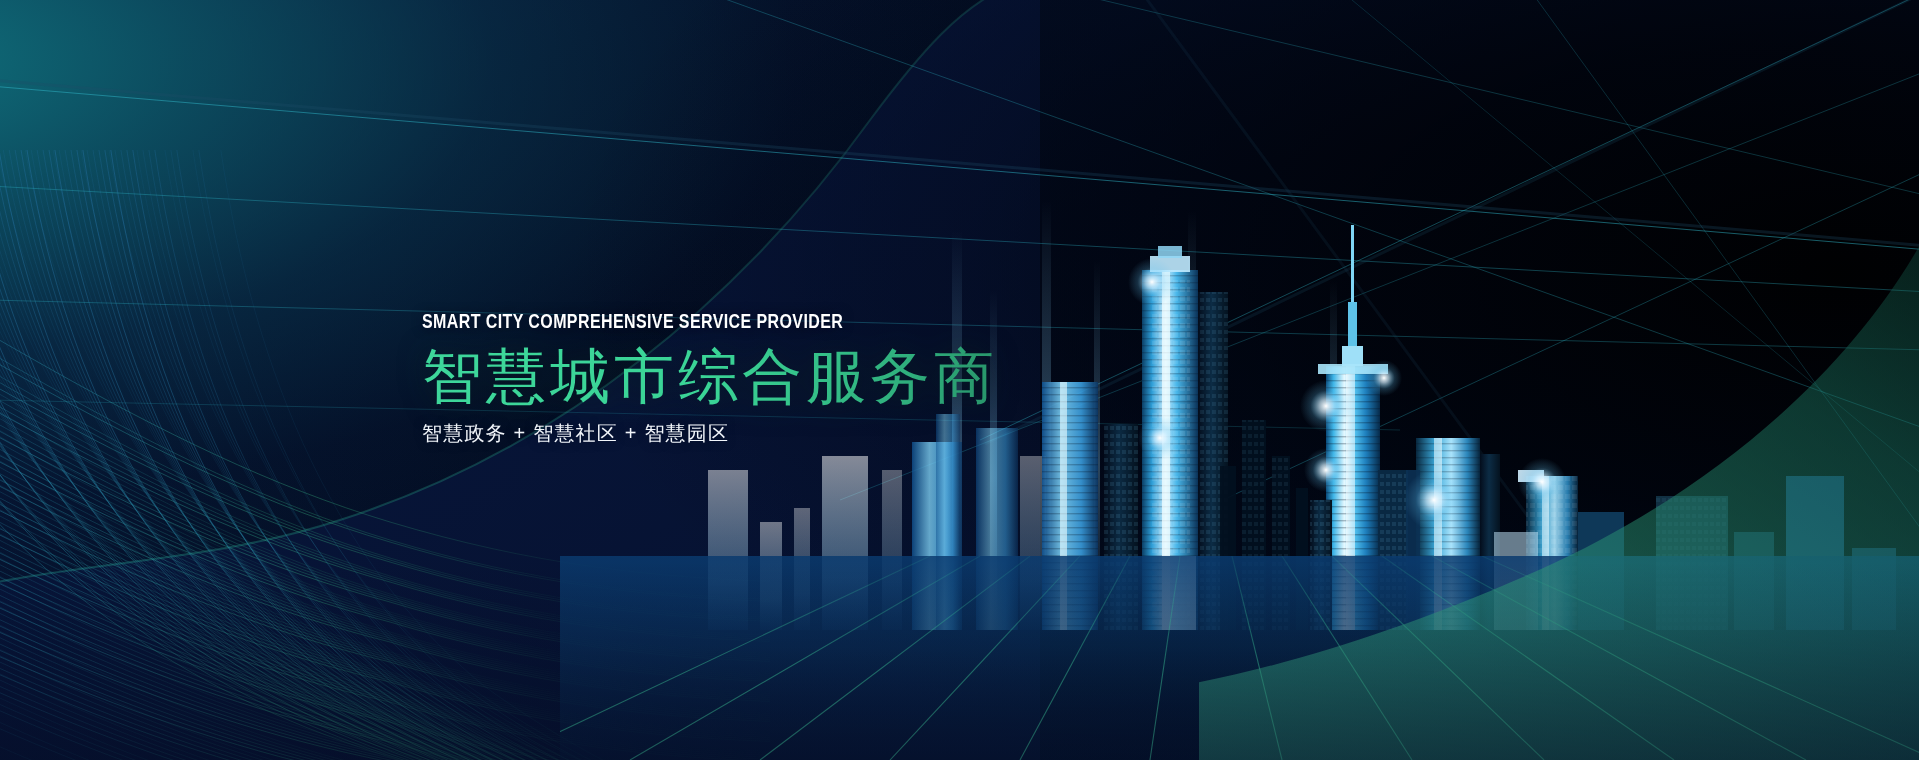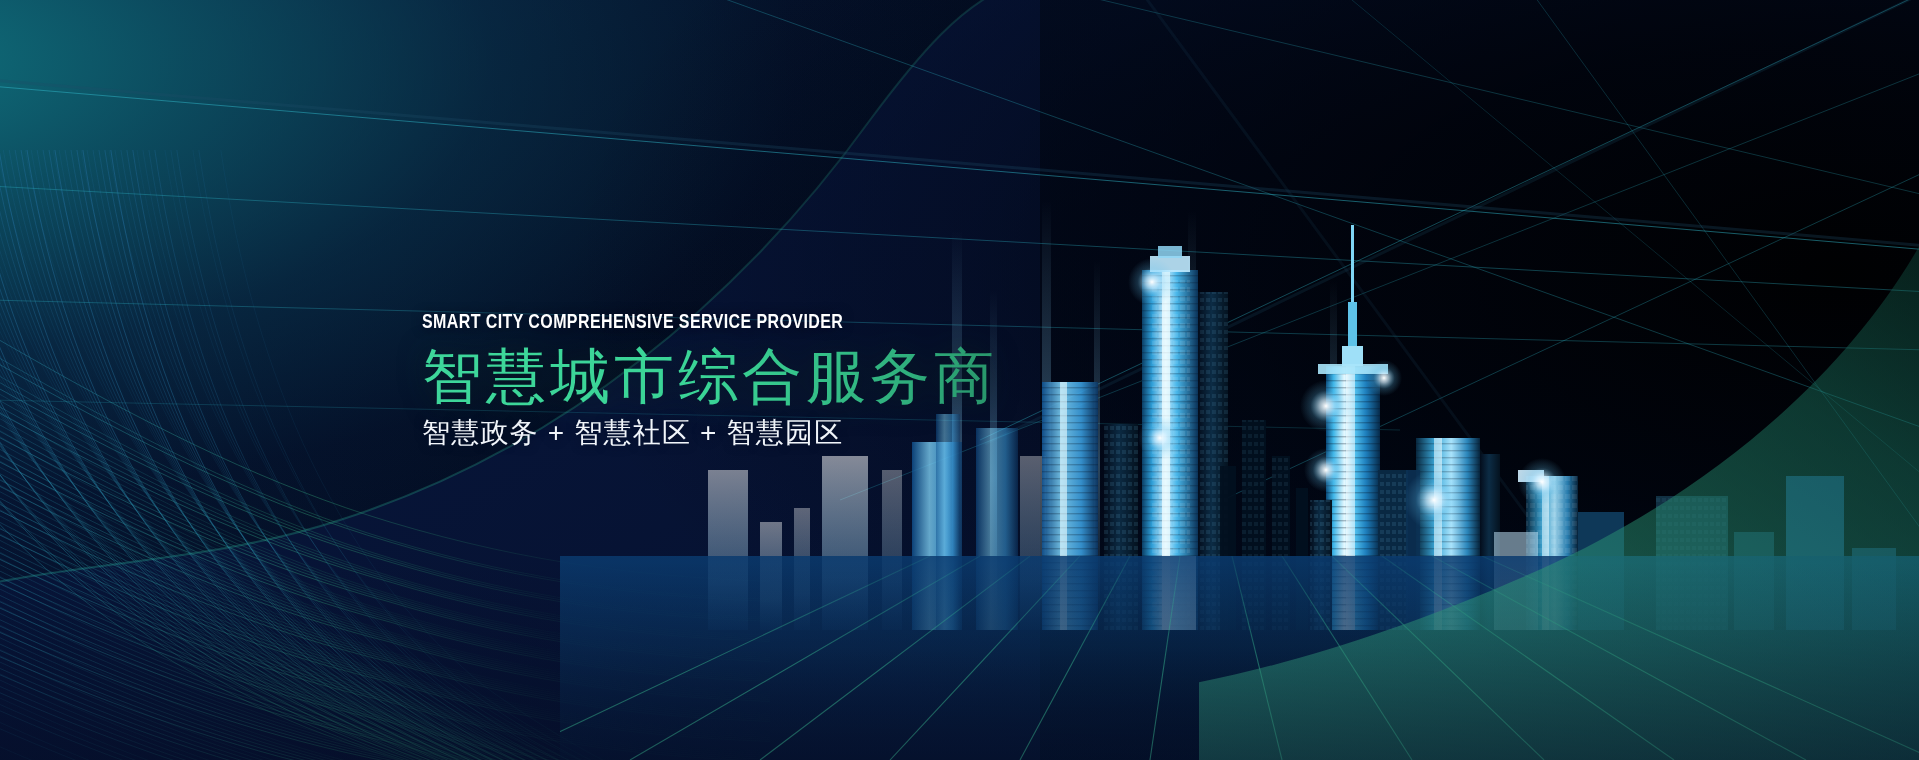--- a/index.html
+++ b/index.html
@@ -79,21 +79,21 @@
     white-space:nowrap;
     background:linear-gradient(100deg,#3ed79b 0%,#3ad496 38%,#2fae7c 64%,#22805c 84%,#1b6349 100%);
     -webkit-background-clip:text;
     background-clip:text;
     color:transparent;
     -webkit-text-fill-color:transparent;
     filter:drop-shadow(0 2px 14px rgba(8,40,30,.55));
   }
   .subline{
     margin:13px 0 8px 0;
-    font-size:28px;
+    font-size:20px;
     line-height:24px;
     letter-spacing:1.2px;
     color:#f2f6fb;
     white-space:nowrap;
     text-shadow:0 0 10px rgba(4,14,40,.95);
   }
 </style>
 </head>
 <body>
 

